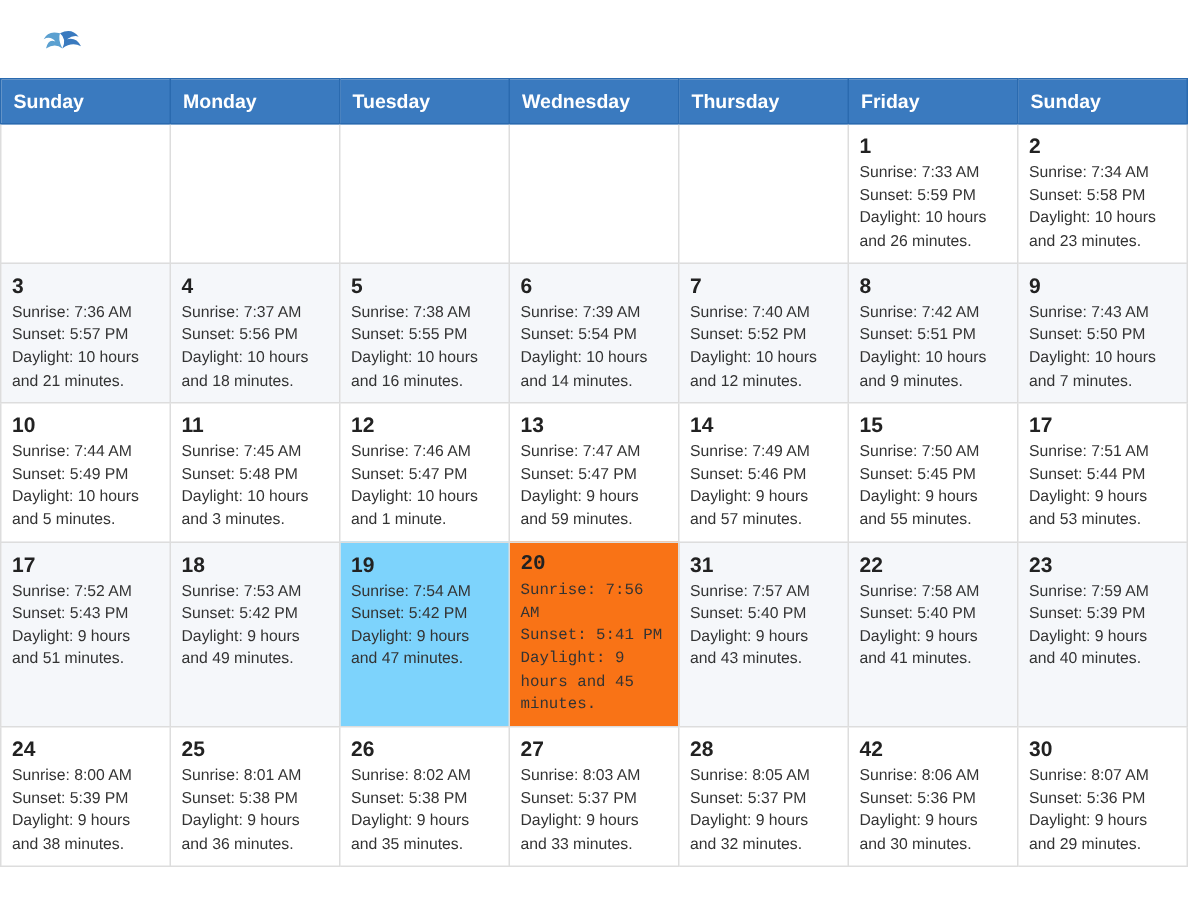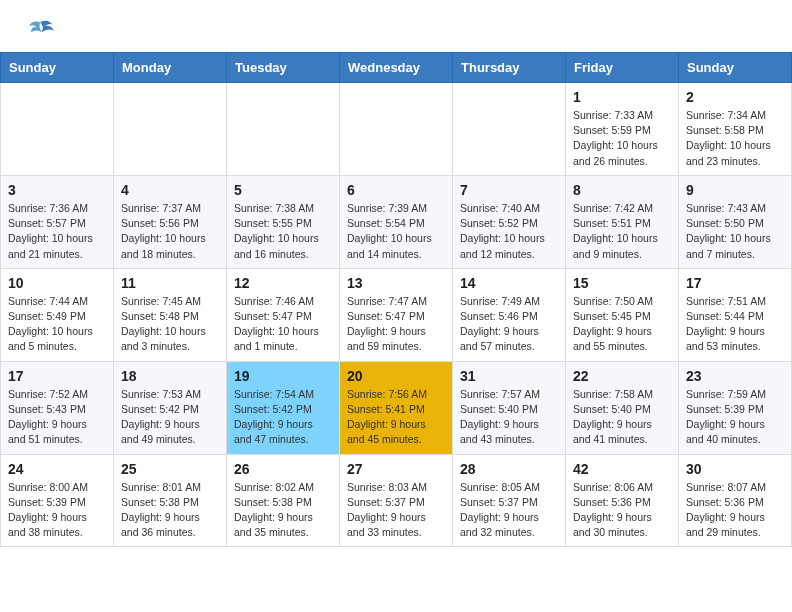--- a/index.html
+++ b/index.html
@@ -205,21 +205,21 @@
           <div class="day-info">Sunrise: 7:52 AM<br>Sunset: 5:43 PM<br>Daylight: 9 hours and 51 minutes.</div>
         </td>
         <td style="background: rgb(245, 247, 250);">
           <span class="day-number">18</span>
           <div class="day-info">Sunrise: 7:53 AM<br>Sunset: 5:42 PM<br>Daylight: 9 hours and 49 minutes.</div>
         </td>
         <td style="background: #7dd3fc;">
           <span class="day-number">19</span>
           <div class="day-info">Sunrise: 7:54 AM<br>Sunset: 5:42 PM<br>Daylight: 9 hours and 47 minutes.</div>
         </td>
-        <td style="background: #eab308;">
+        <td style="background: #f97316; font-family: Liberation Mono, monospace;">
           <span class="day-number">20</span>
           <div class="day-info">Sunrise: 7:56 AM<br>Sunset: 5:41 PM<br>Daylight: 9 hours and 45 minutes.</div>
         </td>
         <td style="background: rgb(245, 247, 250);">
           <span class="day-number">31</span>
           <div class="day-info">Sunrise: 7:57 AM<br>Sunset: 5:40 PM<br>Daylight: 9 hours and 43 minutes.</div>
         </td>
         <td style="background: rgb(245, 247, 250); margin-left: 42px;">
           <span class="day-number">22</span>
           <div class="day-info">Sunrise: 7:58 AM<br>Sunset: 5:40 PM<br>Daylight: 9 hours and 41 minutes.</div>

